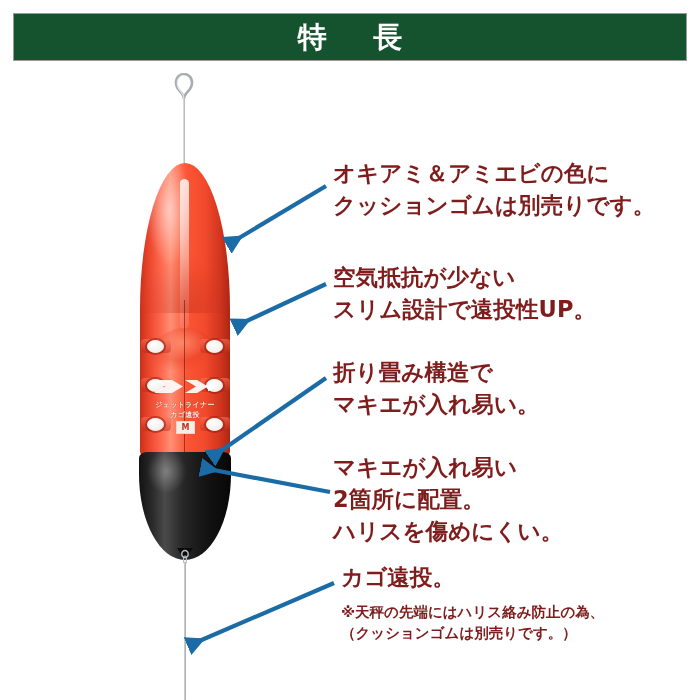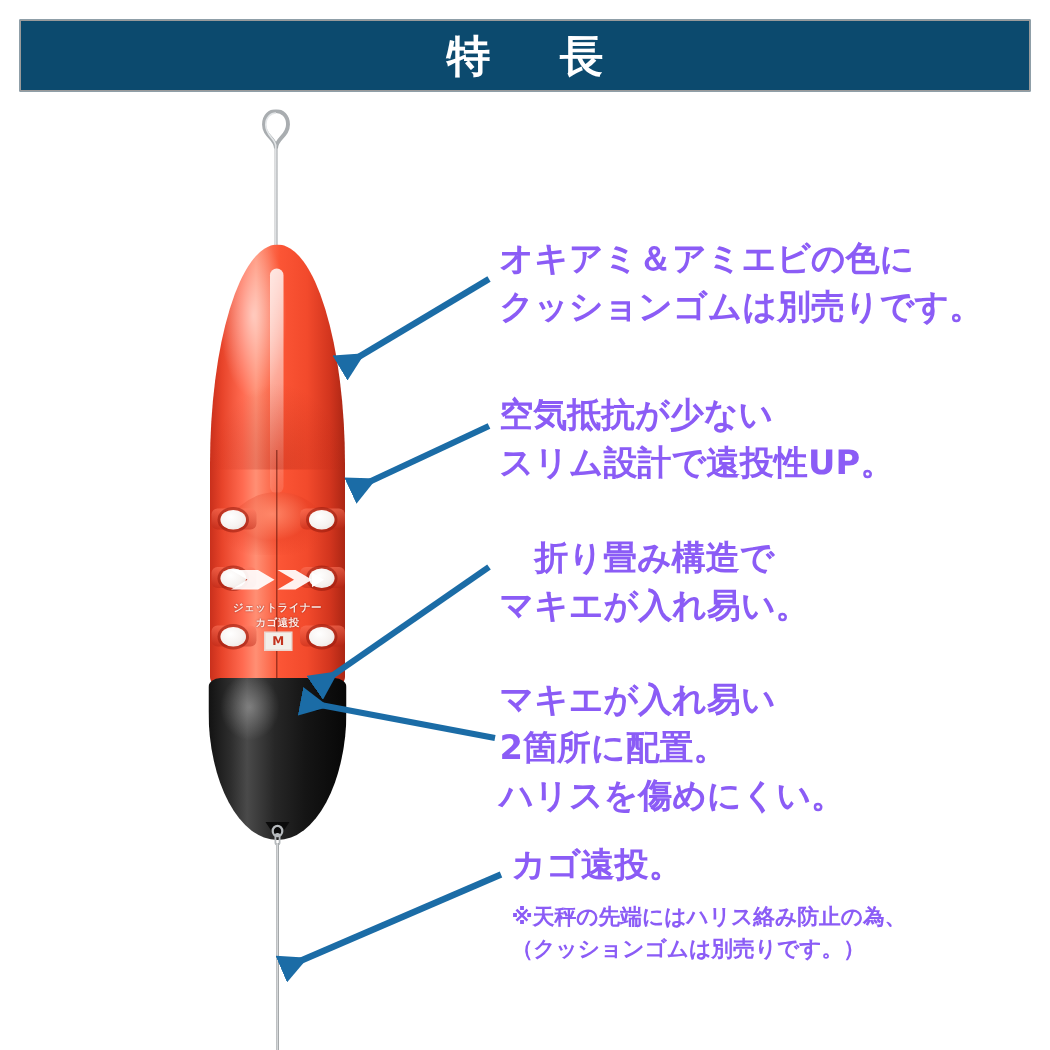--- a/index.html
+++ b/index.html
@@ -8,21 +8,21 @@
     background:#ffffff;
     font-family:"Liberation Sans","DejaVu Sans",sans-serif;
     overflow:hidden;
     position:relative;
   }
   #stage{position:absolute;left:0;top:0;width:700px;height:700px;}
 
   
   .banner{
     position:absolute;left:13px;top:13px;width:674px;height:48px;
-    background:#0c4a6e;
+    background:#14532d;
     border:1px solid #9a9a9a;
     box-sizing:border-box;
     display:flex;align-items:center;justify-content:center;
   }
   .banner-title{
     color:#ffffff;
     font-size:29px;
     font-weight:bold;
     letter-spacing:.30em;
     text-indent:.30em;
@@ -116,40 +116,40 @@
   }
   .bottom-wire{
     position:absolute;left:184px;top:562px;width:2px;height:138px;
     background:linear-gradient(90deg,#a8abad 0%,#dfe1e3 42%,#8e9294 100%);
   }
 
   
   .arrows{position:absolute;left:0;top:0;width:700px;height:700px;pointer-events:none;}
 
   
-  .callout{position:absolute;color:#8b5cf6;}
+  .callout{position:absolute;color:#7f1d1d;}
   .callout .ln{
     display:block;
     font-size:22.5px;
     font-weight:bold;
     line-height:1.42;
     letter-spacing:.005em;
     white-space:nowrap;
     font-family:"DejaVu Sans","Liberation Sans",sans-serif;
   }
   .callout.note .ln{
     font-size:14.5px;
     line-height:1.44;
     letter-spacing:0;
   }
   .note-indent{padding-left:12px;}
 
   #co1{left:333px;top:158px;}
   #co2{left:333px;top:262px;}
-  #co3{left:333px;top:357px;text-align:center;}
+  #co3{left:333px;top:357px;}
   #co4{left:333px;top:452px;}
   #co5{left:341px;top:562px;}
   #co5note{left:341px;top:602px;}
 </style>
 </head>
 <body>
 
 <div id="stage">
 
   <div class="banner">

